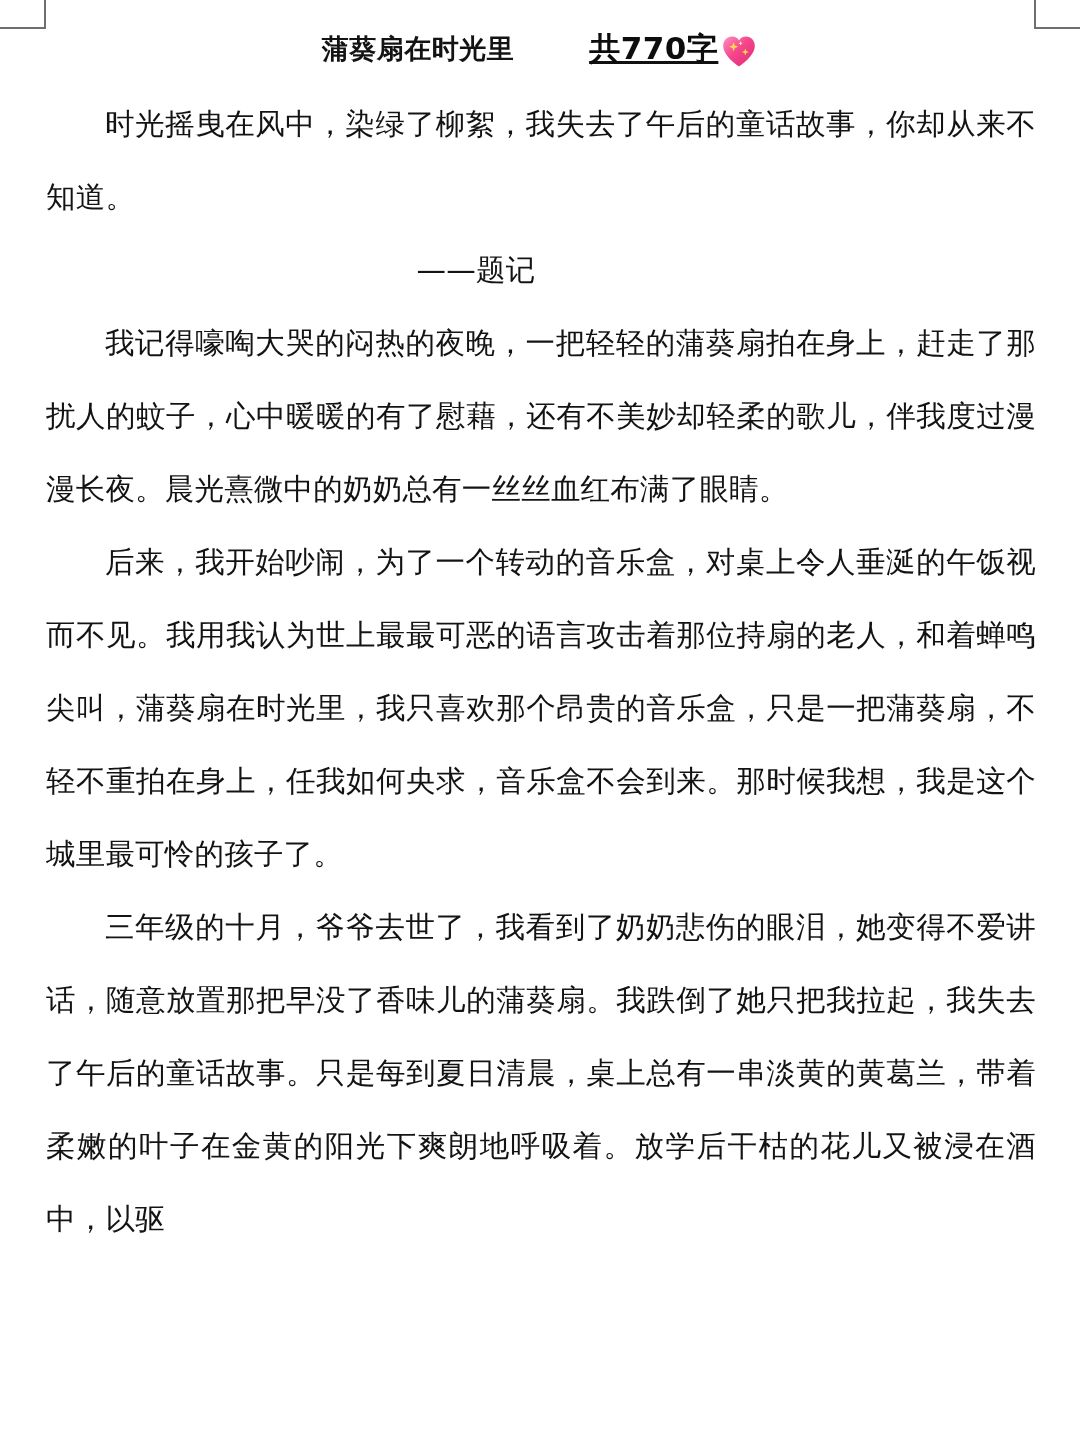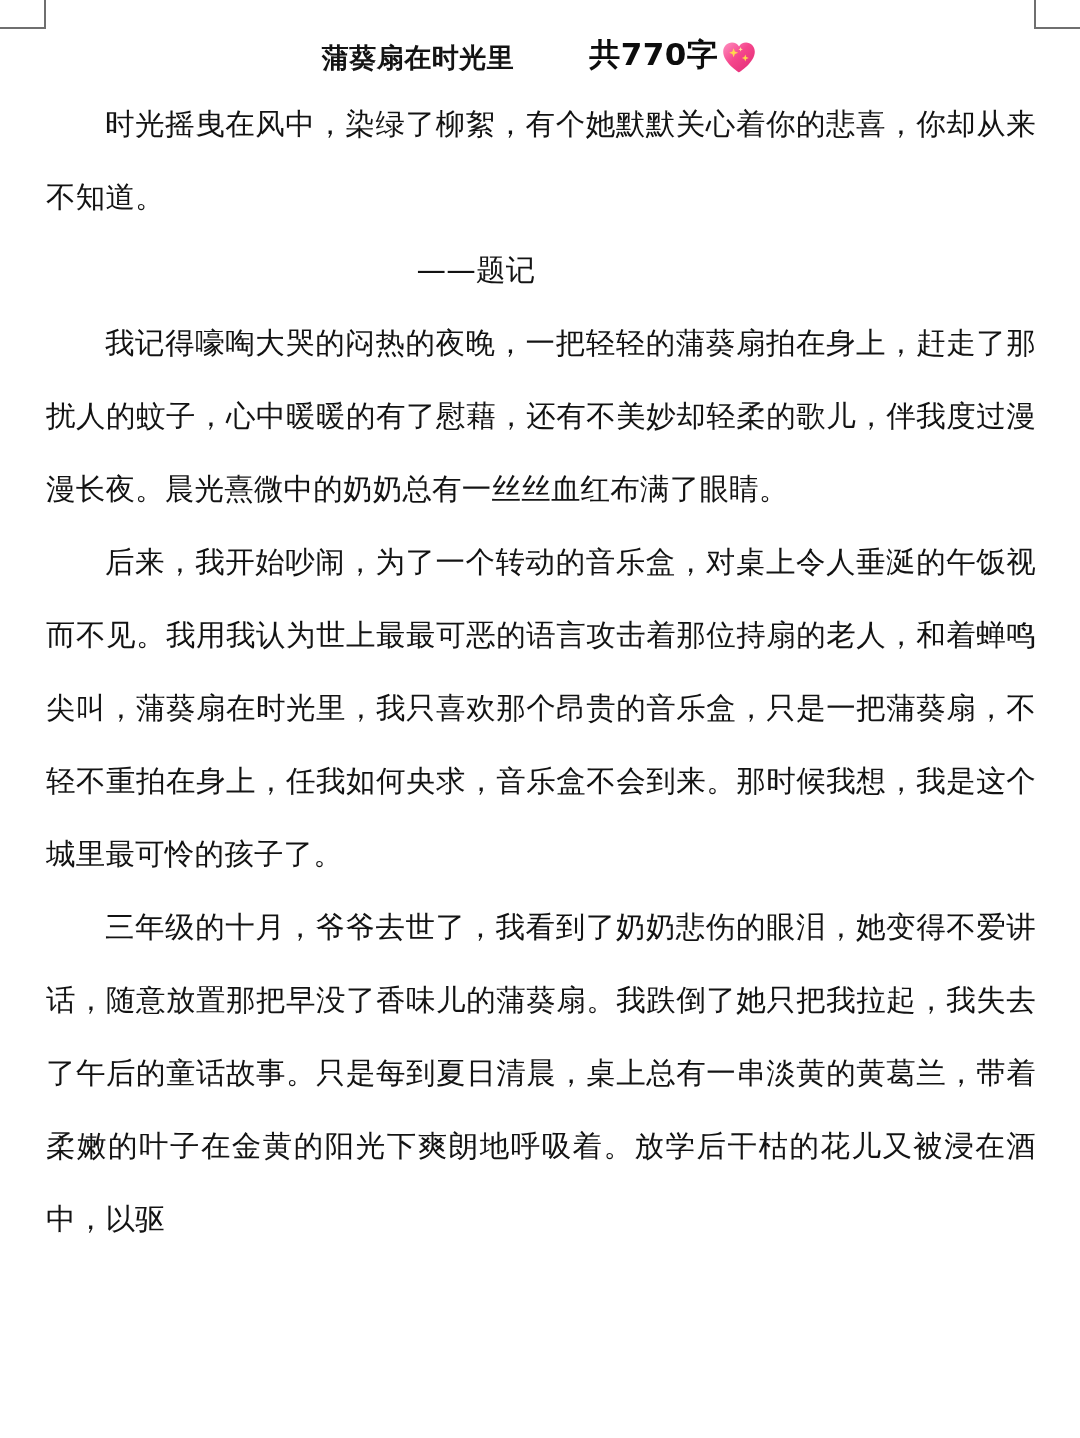--- a/index.html
+++ b/index.html
@@ -40,35 +40,36 @@
   }
 
   
   .header {
     position: absolute;
     top: 22px;
     left: 0;
     width: 1080px;
     height: 54px;
     display: flex;
-    align-items: flex-end;
+    align-items: center;
     justify-content: center;
   }
   .doc-title {
     font-size: 27px;
     font-weight: 700;
     letter-spacing: 0.5px;
     color: #131313;
     white-space: nowrap;
   }
   .count-wrap {
     display: flex;
     align-items: center;
     margin-left: 75px;
     white-space: nowrap;
+    text-decoration: underline;
   }
   .word-count {
     font-size: 31px;
     font-weight: 700;
     color: #0d0d0d;
     letter-spacing: 0.5px;
   }
   .heart-icon {
     display: inline-block;
     width: 38px;
@@ -130,20 +131,20 @@
           <path d="M19 34.5C19 34.5 3.2 24.6 3.2 13.8 3.2 8.4 7.3 4.6 12 4.6c3 0 5.6 1.6 7 4 1.4-2.4 4-4 7-4 4.7 0 8.8 3.8 8.8 9.2C34.8 24.6 19 34.5 19 34.5z" fill="url(#hg)"></path>
           <path d="M13.6 10.2l1.25 3.25 3.25 1.25-3.25 1.25-1.25 3.25-1.25-3.25L9.1 14.7l3.25-1.25z" fill="#ffd84d"></path>
           <path d="M25.3 16.6l.95 2.5 2.5.95-2.5.95-.95 2.5-.95-2.5-2.5-.95 2.5-.95z" fill="#ffd84d"></path>
           <path d="M20.6 9.1l.62 1.6 1.6.62-1.6.62-.62 1.6-.62-1.6-1.6-.62 1.6-.62z" fill="#ffe99a"></path>
         </svg>
       </span>
     </div>
   </div>
 
   <div class="body-text">
-    <p class="para">时光摇曳在风中，染绿了柳絮，有个她默默关心着你的悲喜，你却从来不知道。</p>
+    <p class="para">时光摇曳在风中，染绿了柳絮，我失去了午后的童话故事，你却从来不知道。</p>
     <p class="para epigraph">——题记</p>
     <p class="para">我记得嚎啕大哭的闷热的夜晚，一把轻轻的蒲葵扇拍在身上，赶走了那扰人的蚊子，心中暖暖的有了慰藉，还有不美妙却轻柔的歌儿，伴我度过漫漫长夜。晨光熹微中的奶奶总有一丝丝血红布满了眼睛。</p>
     <p class="para">后来，我开始吵闹，为了一个转动的音乐盒，对桌上令人垂涎的午饭视而不见。我用我认为世上最最可恶的语言攻击着那位持扇的老人，和着蝉鸣尖叫，蒲葵扇在时光里，我只喜欢那个昂贵的音乐盒，只是一把蒲葵扇，不轻不重拍在身上，任我如何央求，音乐盒不会到来。那时候我想，我是这个城里最可怜的孩子了。</p>
     <p class="para">三年级的十月，爷爷去世了，我看到了奶奶悲伤的眼泪，她变得不爱讲话，随意放置那把早没了香味儿的蒲葵扇。我跌倒了她只把我拉起，我失去了午后的童话故事。只是每到夏日清晨，桌上总有一串淡黄的黄葛兰，带着柔嫩的叶子在金黄的阳光下爽朗地呼吸着。放学后干枯的花儿又被浸在酒中，以驱</p>
   </div>
 
 </div>
 
 </body></html>

